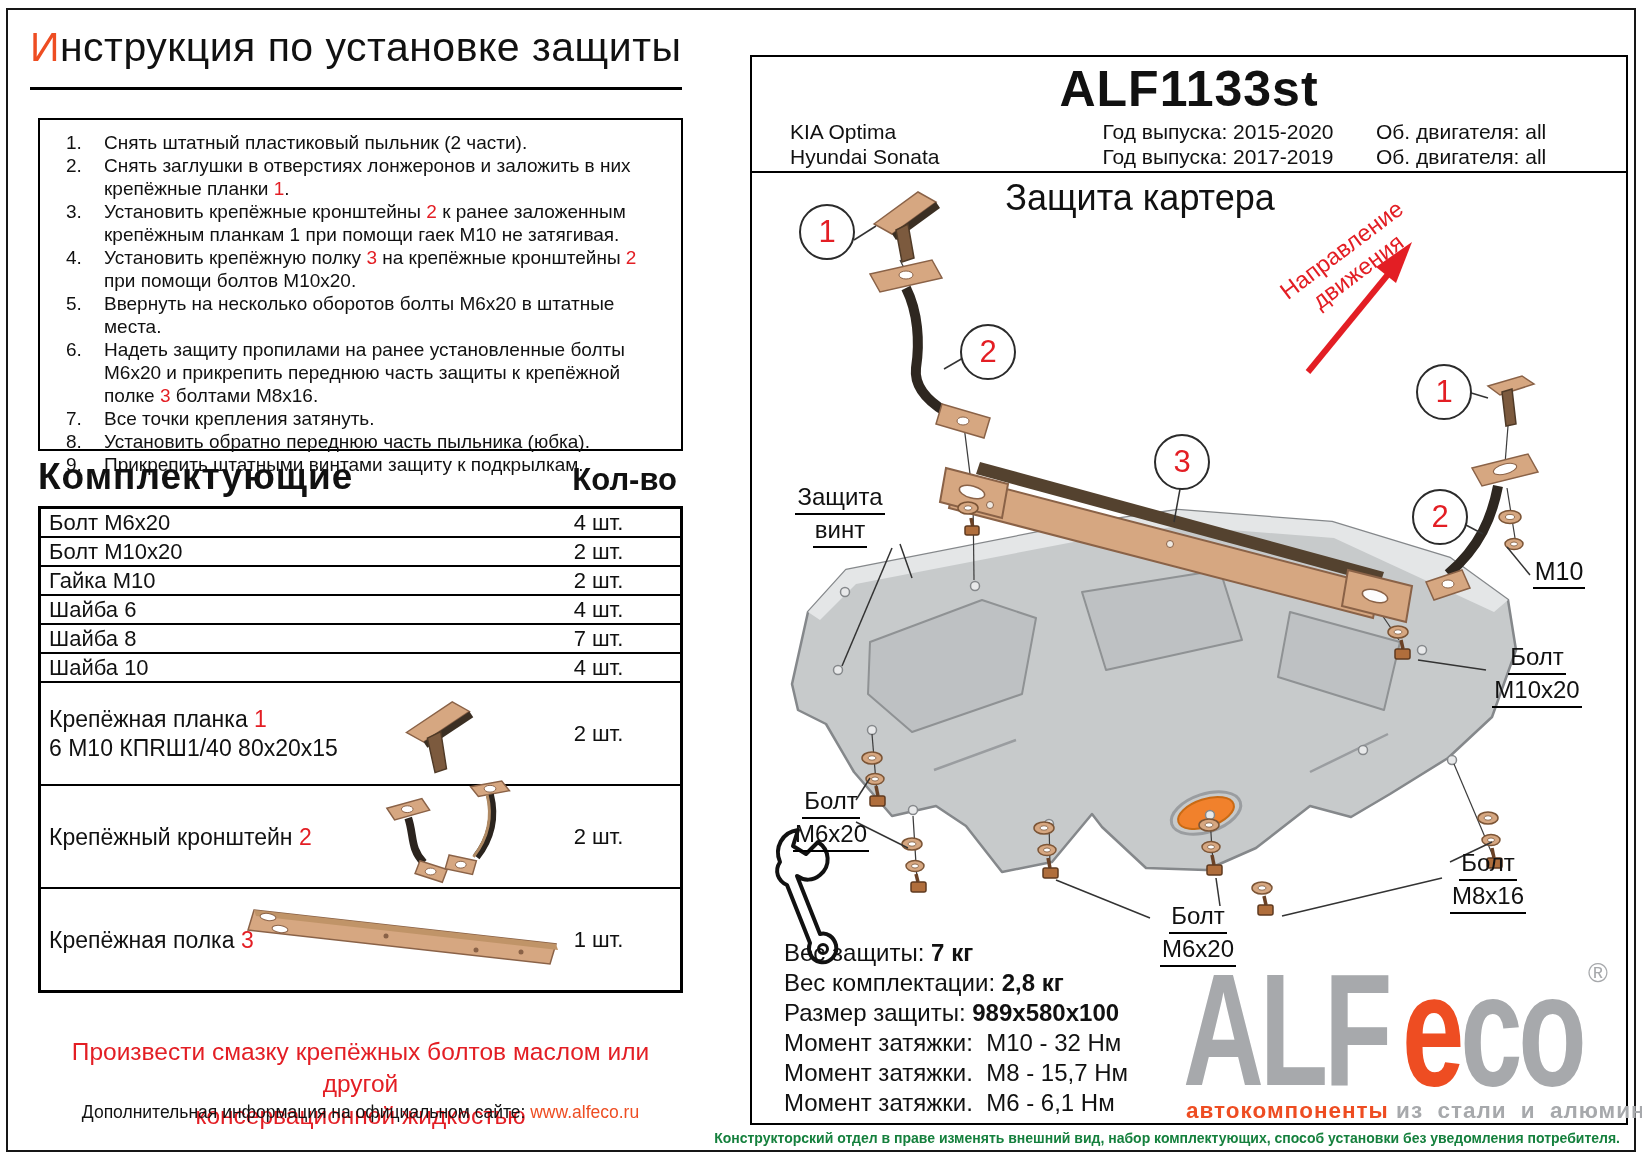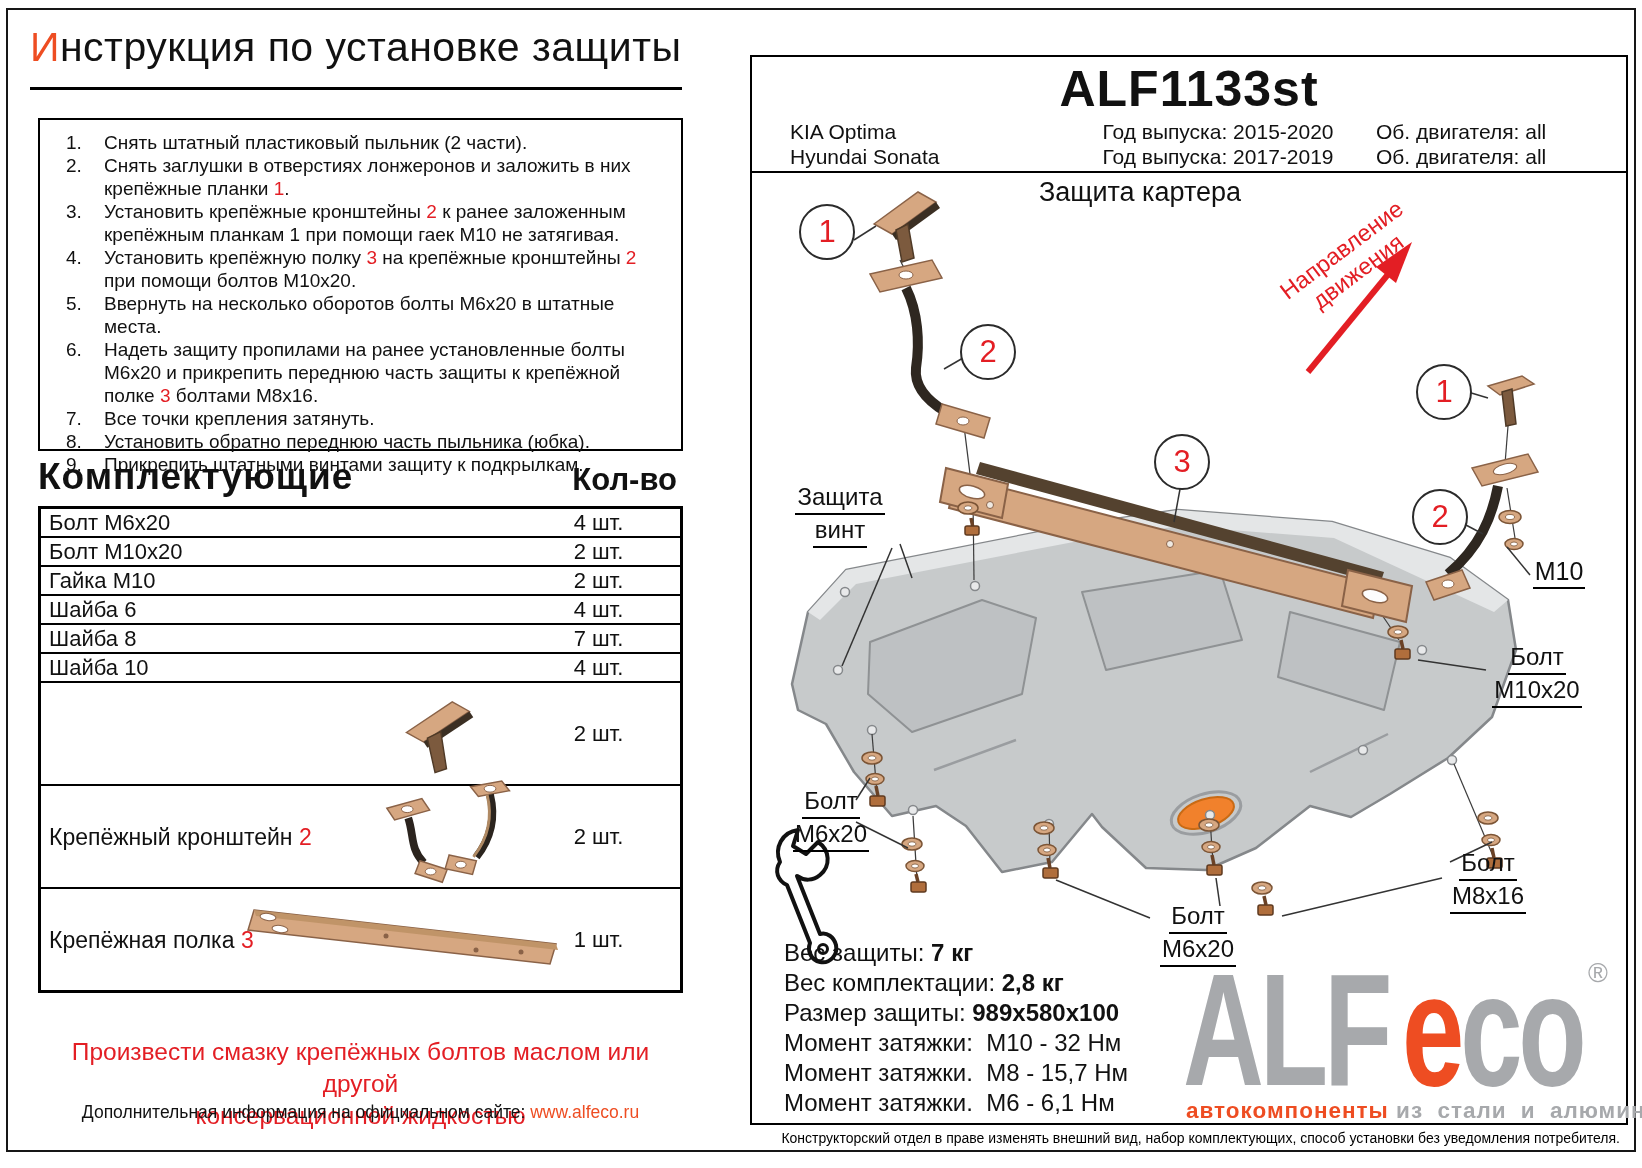--- a/index.html
+++ b/index.html
@@ -46,42 +46,42 @@
     border:2.5px solid #000;box-sizing:border-box;}
   .panel-header{position:absolute;left:750px;top:55px;width:878px;height:118px;
     border:2.5px solid #000;box-sizing:border-box;}
   .part-code{position:absolute;left:750px;top:60px;width:878px;text-align:center;
     font-size:50px;font-weight:bold;letter-spacing:1px;}
   .vehicles{position:absolute;left:750px;top:119px;width:878px;}
   .vrow{display:grid;grid-template-columns:310px 1fr 252px;font-size:21px;line-height:25px;}
   .vmodel{padding-left:40px;}
   .vyears{text-align:center;}
   .vengine{text-align:left;}
-  .diag-title{position:absolute;left:750px;top:177px;width:780px;text-align:center;font-size:27px;}
+  .diag-title{position:absolute;left:750px;top:177px;width:780px;text-align:center;font-size:36px;}
   .diagram{position:absolute;left:750px;top:172px;width:878px;height:955px;}
   .direction{position:absolute;left:1250px;top:234px;width:200px;text-align:center;
     color:var(--accent-red);font-size:23.5px;line-height:27px;transform:rotate(-37deg);}
   .direction span{display:block;}
   .callout{position:absolute;width:52px;height:52px;border:2px solid #2b2b2b;border-radius:50%;
     background:#fff;transform:translate(-50%,-50%);display:flex;align-items:center;
     justify-content:center;font-size:31px;color:var(--accent-red);z-index:5;}
   .dlabel{position:absolute;text-align:center;font-size:24px;line-height:30px;z-index:4;}
   .dlabel span{display:inline-block;border-bottom:2px solid #000;padding:0 2px 1px 2px;}
   .specs{position:absolute;left:784px;top:938px;width:430px;font-size:24px;line-height:30px;white-space:pre;}
   .specs .b{font-weight:bold;}
   .logo-text{position:absolute;left:1183px;top:950px;font-weight:bold;font-size:160px;
     line-height:1;letter-spacing:-6px;color:var(--logo-gray);transform:scaleX(.70);
     transform-origin:left top;white-space:nowrap;}
   .logo-text .lo{color:var(--accent-orange);margin-left:20px;}
   .logo-reg{position:absolute;left:1588px;top:958px;font-size:27px;color:var(--logo-gray);}
   .tagline{position:absolute;left:1186px;top:1098px;width:430px;font-weight:bold;
     font-size:22.5px;letter-spacing:1px;white-space:nowrap;}
   .tagline .to{color:var(--accent-orange);}
   .tagline .tg{color:var(--logo-gray);word-spacing:7px;}
-  .disclaimer{position:absolute;right:22px;top:1130px;font-size:14px;color:#000000;}
+  .disclaimer{position:absolute;right:22px;top:1130px;font-size:14px;color:#15803d;font-weight:bold;}
 </style>
 </head>
 <body>
 
 <div class="sheet"></div>
 
 <div class="page-title"><span class="accent">И</span><span>нструкция по установке защиты</span></div>
 
 <div class="instr-box">
   <ol id="instr">
@@ -148,20 +148,21 @@
     </div>
     <div class="prow ">
       <div class="pname"><span class="">Шайба 8</span></div>
       <div class="pqty">7 шт.</div>
     </div>
     <div class="prow ">
       <div class="pname"><span class="">Шайба 10</span></div>
       <div class="pqty">4 шт.</div>
     </div>
     <div class="prow tall">
+      <div class="pname"><span class="">Крепёжная планка </span><span class="red">1</span><div class="psub">6 М10 КПRШ1/40 80х20х15</div></div>
       <div class="pimg pimg-plank">
   <svg width="86" height="92" viewBox="0 0 90 95">
     <polygon points="14,48 62,16 80,26 32,58" fill="#d6a781" stroke="#8a6247" stroke-width="1.5"></polygon>
     <polygon points="32,58 80,26 84,32 36,64" fill="#3b2f23"></polygon>
     <polygon points="36,54 50,47 56,86 44,90" fill="#7c5a3e" stroke="#4f3a27" stroke-width="1.5"></polygon>
   </svg>
 </div>
       <div class="pqty">2 шт.</div>
     </div>
     <div class="prow tall">

